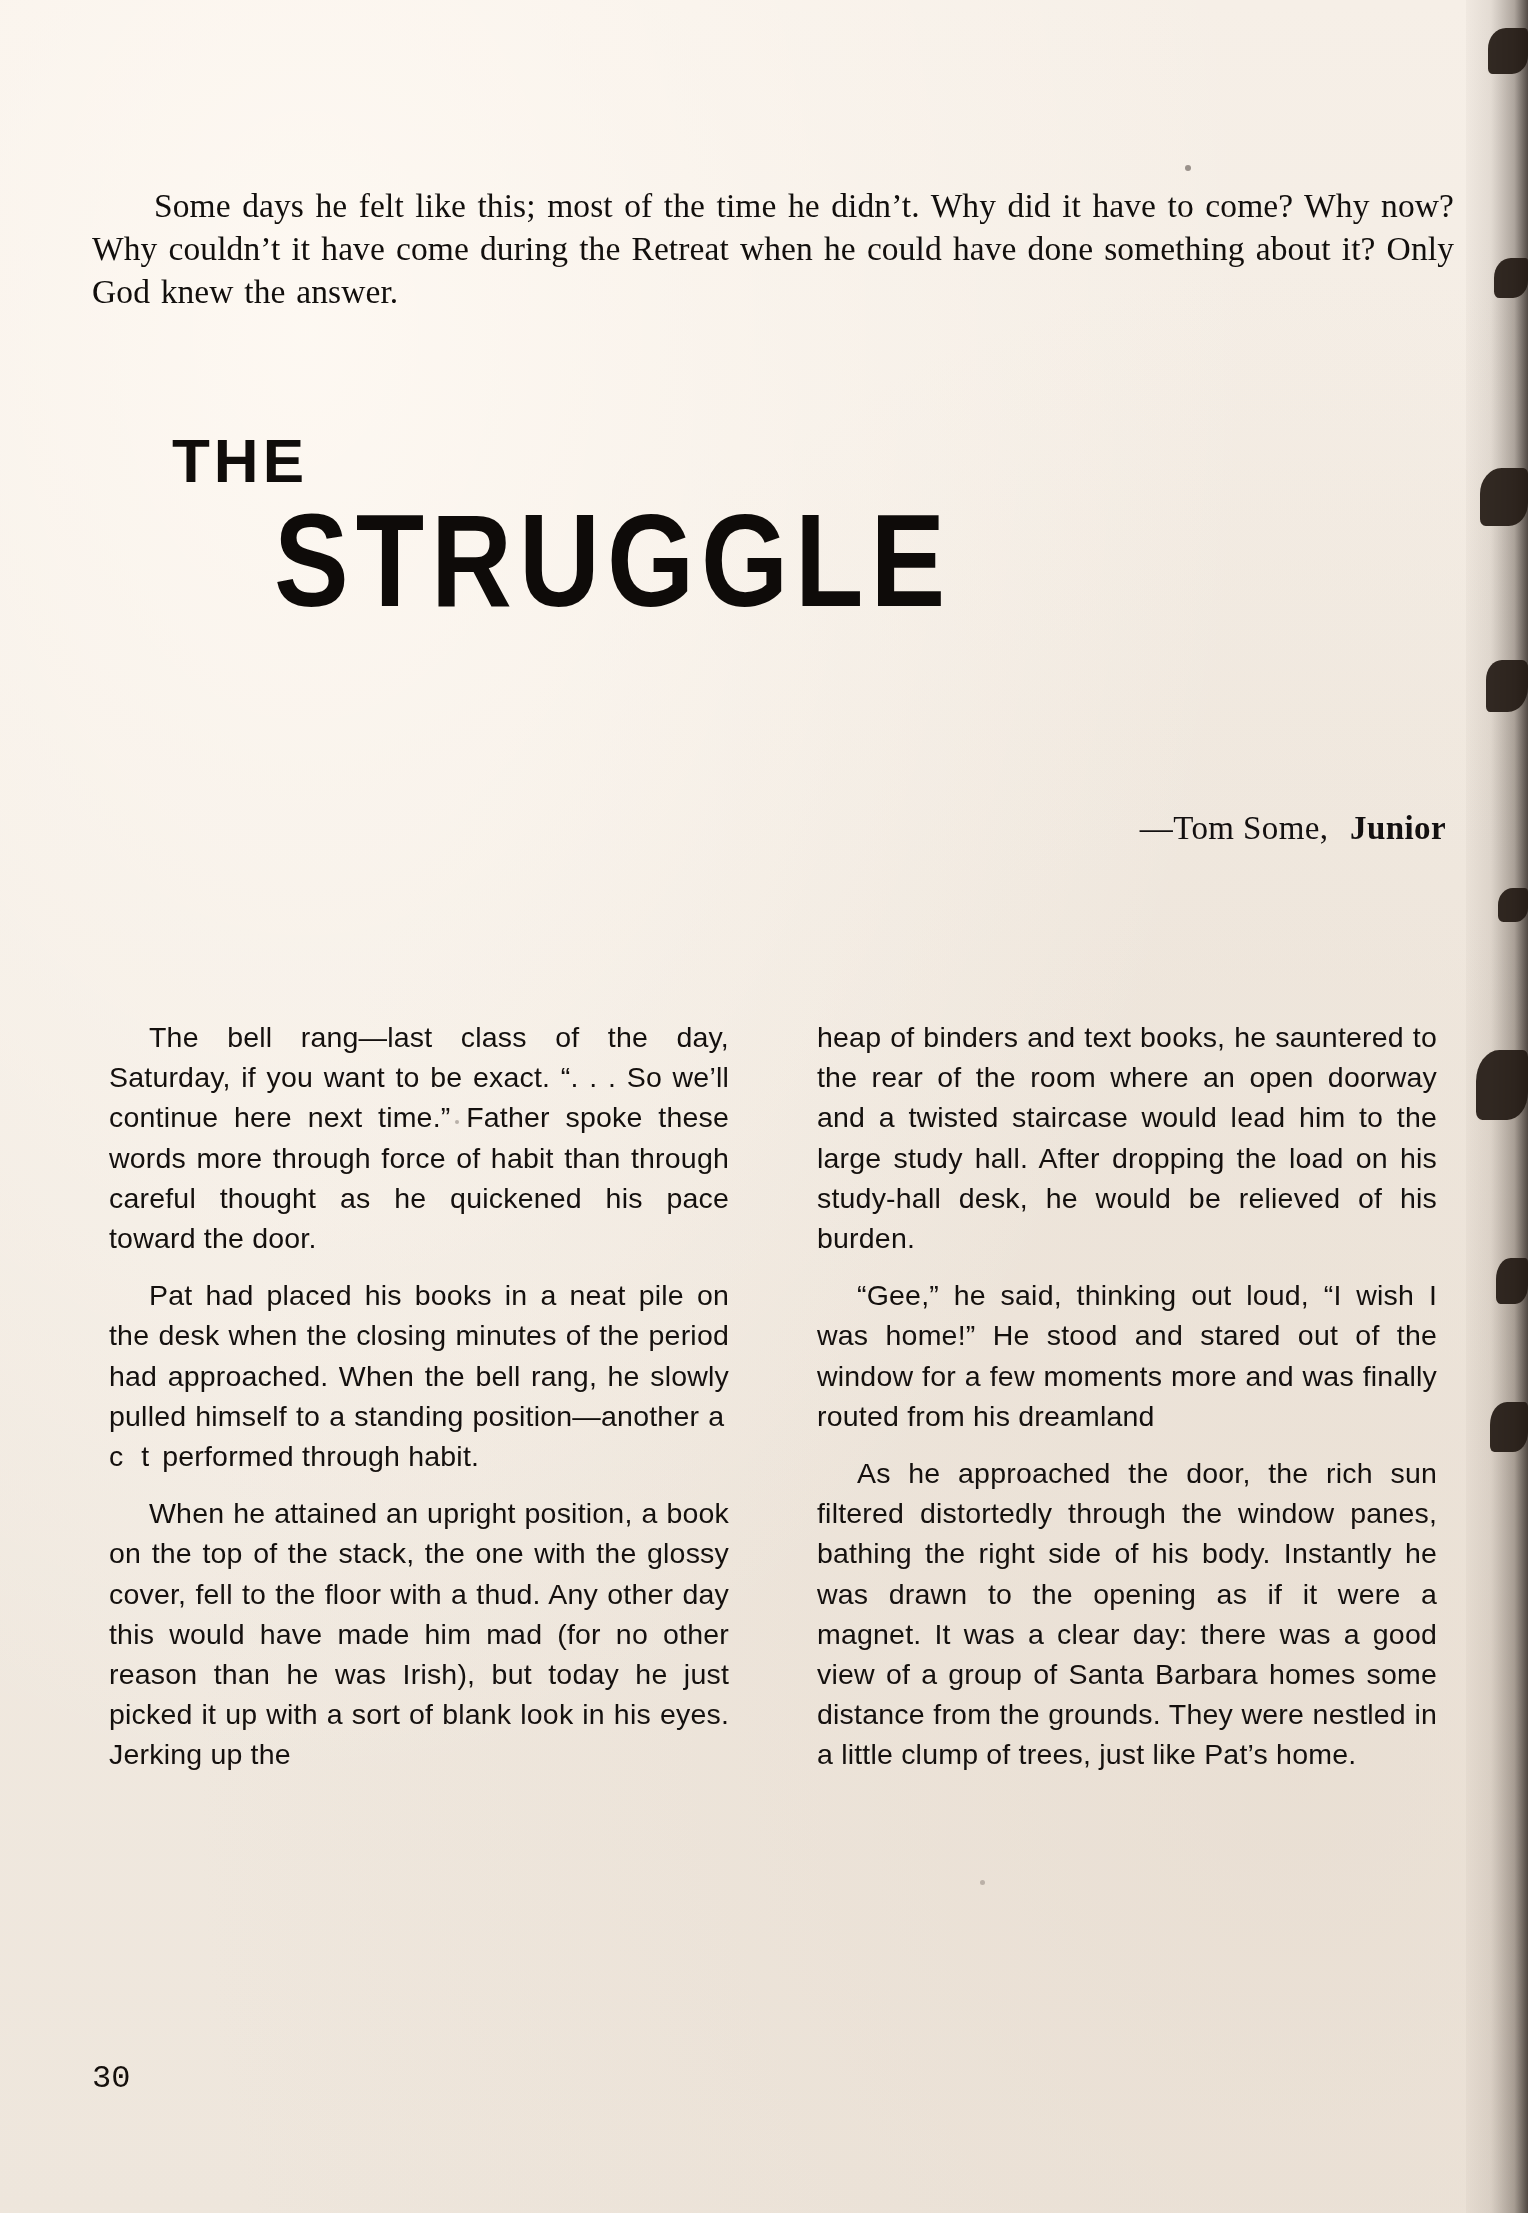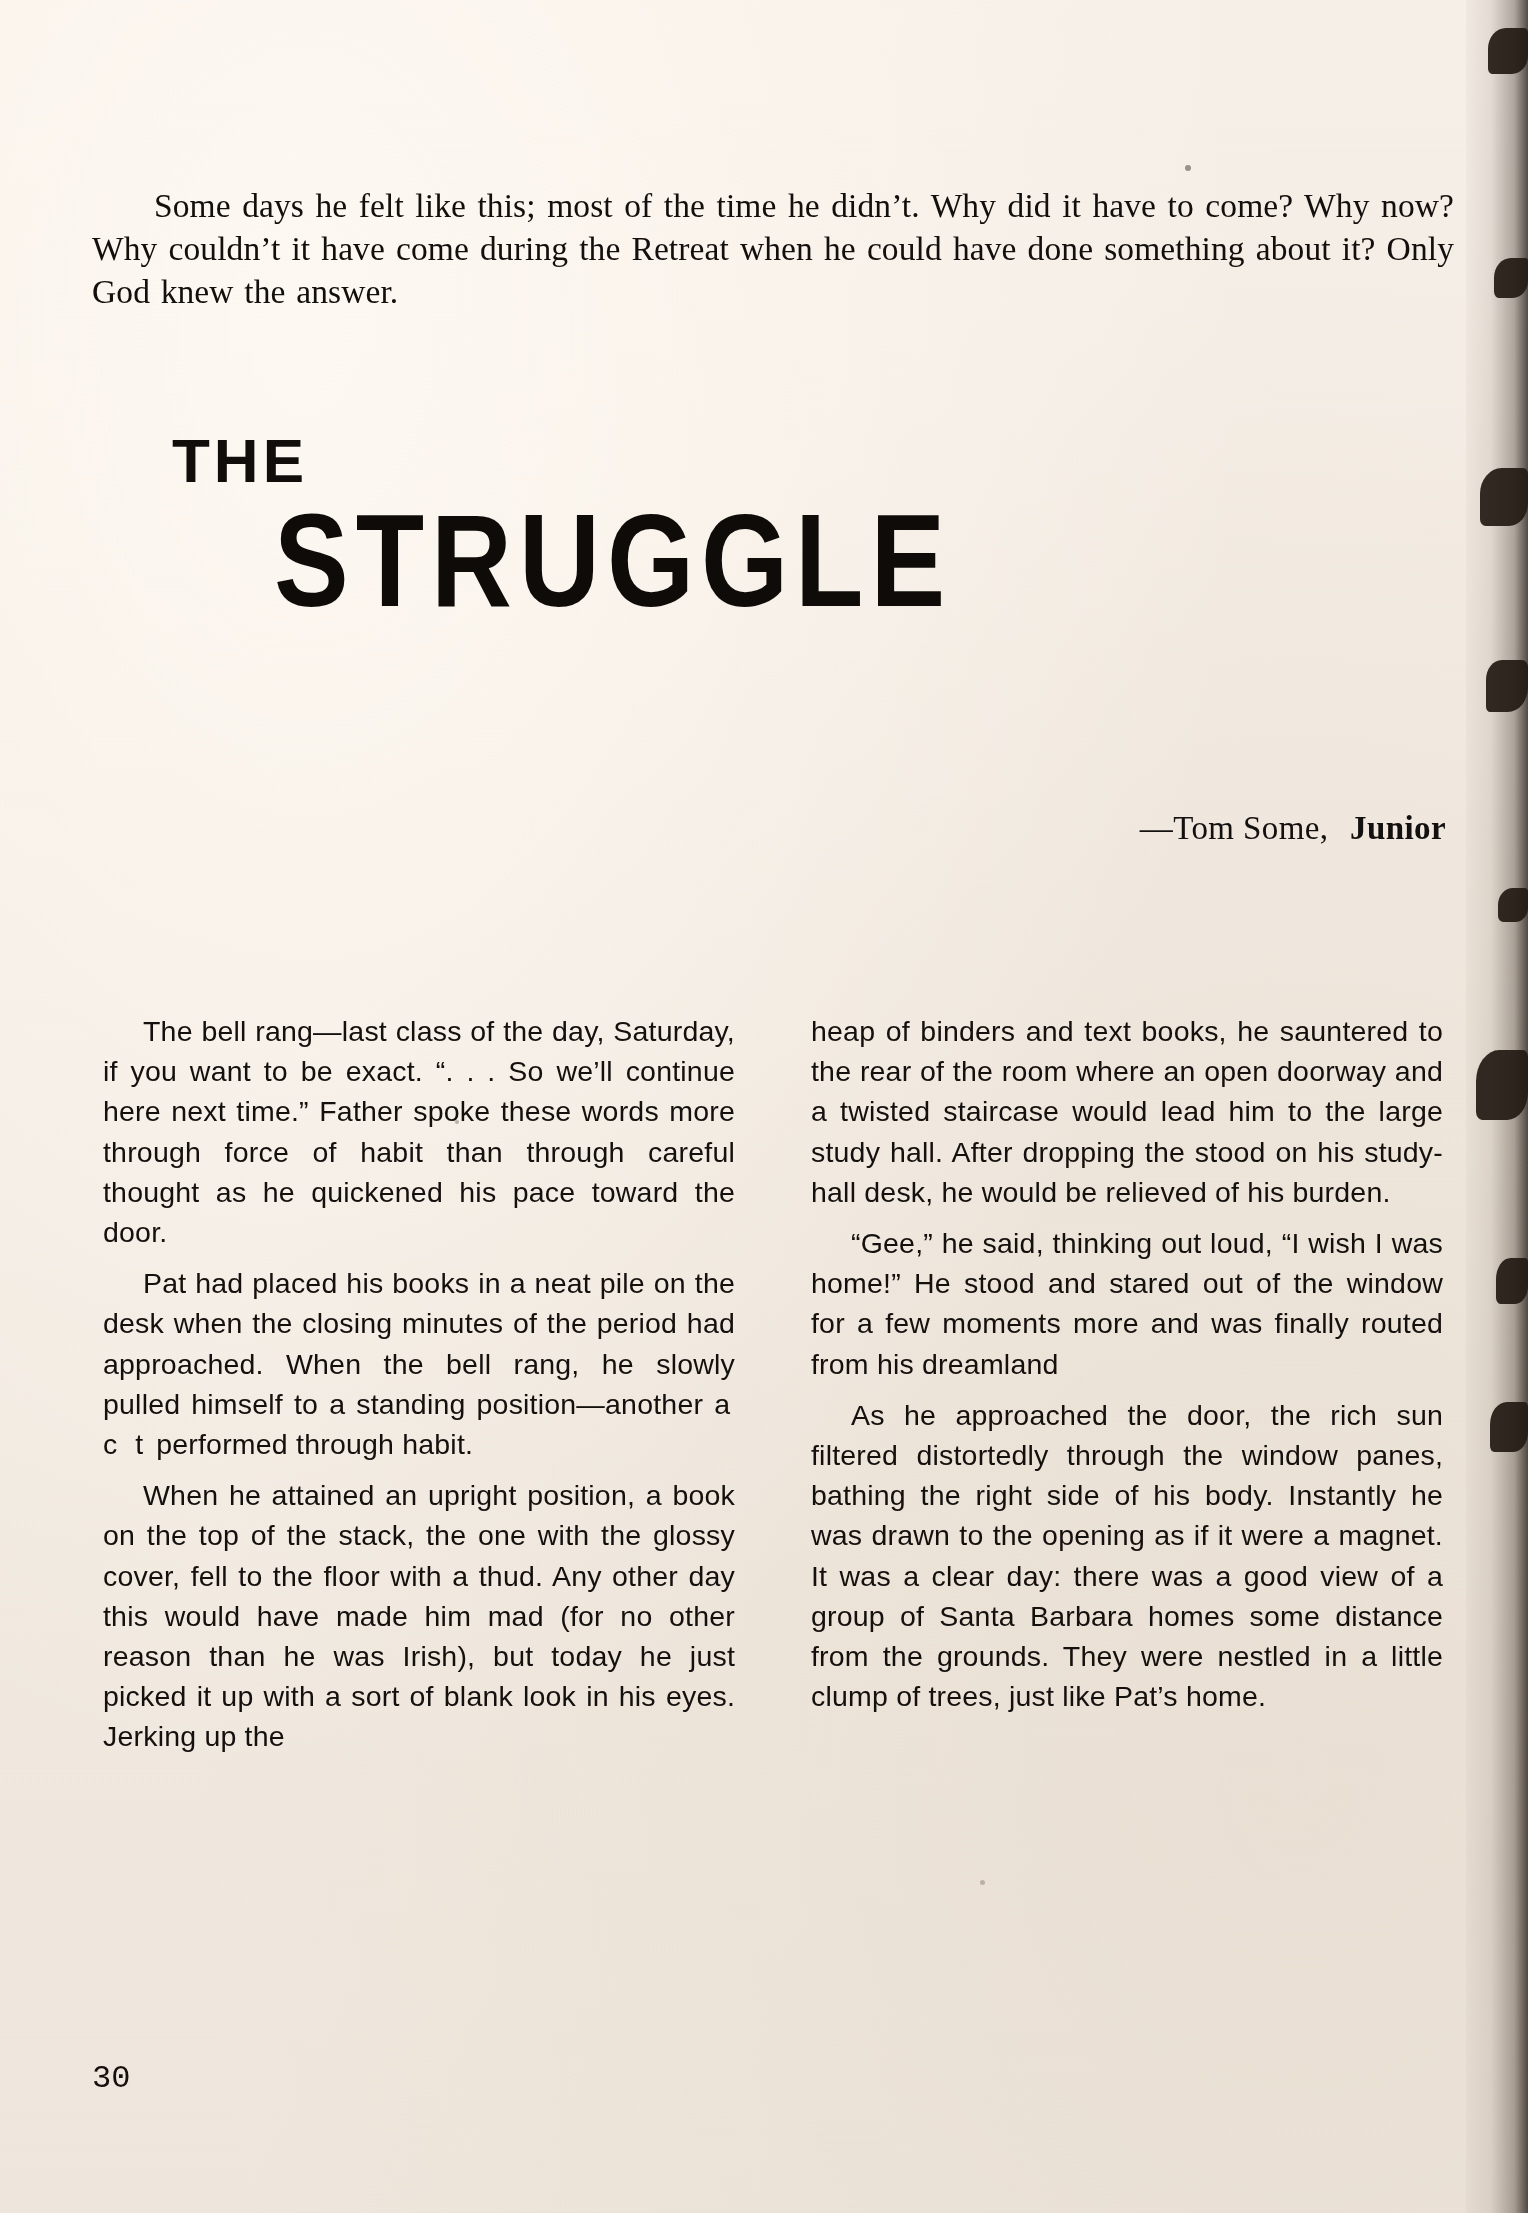--- a/index.html
+++ b/index.html
@@ -141,21 +141,21 @@
   .col {
     width: 654px;
     font-family: "Liberation Sans", sans-serif;
     font-size: 28.5px;
     line-height: 40.2px;
     color: #14100e;
     text-align: justify;
     letter-spacing: 0.2px;
   }
   .col p {
-    margin: 11px;
+    margin: 17px;
     text-indent: 40px;
     text-align: justify;
   }
   .col p.noindent {
     text-indent: 0;
   }
   .spaced {
     letter-spacing: 5px;
   }
 
@@ -188,21 +188,21 @@
 
     <div id="columns">
 
       <div class="col">
         <p>The bell rang—last class of the day, Saturday, if you want to be exact. “. . . So we’ll continue here next time.” Father spoke these words more through force of habit than through careful thought as he quickened his pace toward the door.</p>
         <p><span>Pat had placed his books in a neat pile on the desk when the closing minutes of the period had approached.  When the bell rang, he slowly pulled himself to a standing position—another </span><span class="spaced">a c t</span><span> performed through habit.</span></p>
         <p>When he attained an upright position, a book on the top of the stack, the one with the glossy cover, fell to the floor with a thud.  Any other day this would have made him mad (for no other reason than he was Irish), but today he just picked it up with a sort of blank look in his eyes.  Jerking up the</p>
       </div>
 
       <div class="col">
-        <p class="noindent">heap of binders and text books, he sauntered to the rear of the room where an open doorway and a twisted staircase would lead him to the large study hall.  After dropping the stood on his study-hall desk, he would be relieved of his burden.</p>
+        <p class="noindent">heap of binders and text books, he sauntered to the rear of the room where an open doorway and a twisted staircase would lead him to the large study hall.  After dropping the load on his study-hall desk, he would be relieved of his burden.</p>
         <p>“Gee,” he said, thinking out loud, “I wish I was home!”  He stood and stared out of the window for a few moments more and was finally routed from his dreamland</p>
         <p>As he approached the door, the rich sun filtered distortedly through the window panes, bathing the right side of his body.  Instantly he was drawn to the opening as if it were a magnet.  It was a clear day: there was a good view of a group of Santa Barbara homes some distance from the grounds.  They were nestled in a little clump of trees, just like Pat’s home.</p>
       </div>
 
     </div>
 
     <div id="folio">30</div>
 
   </div>
 

